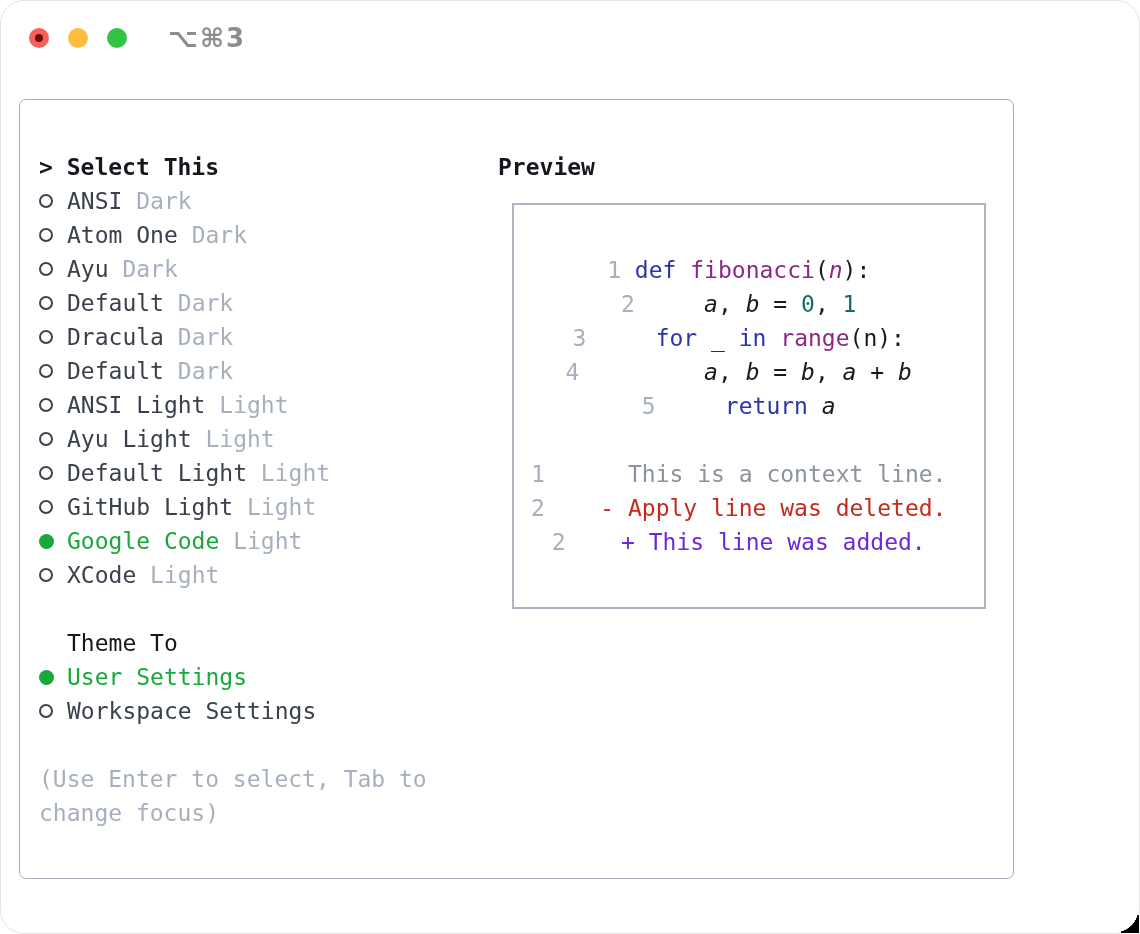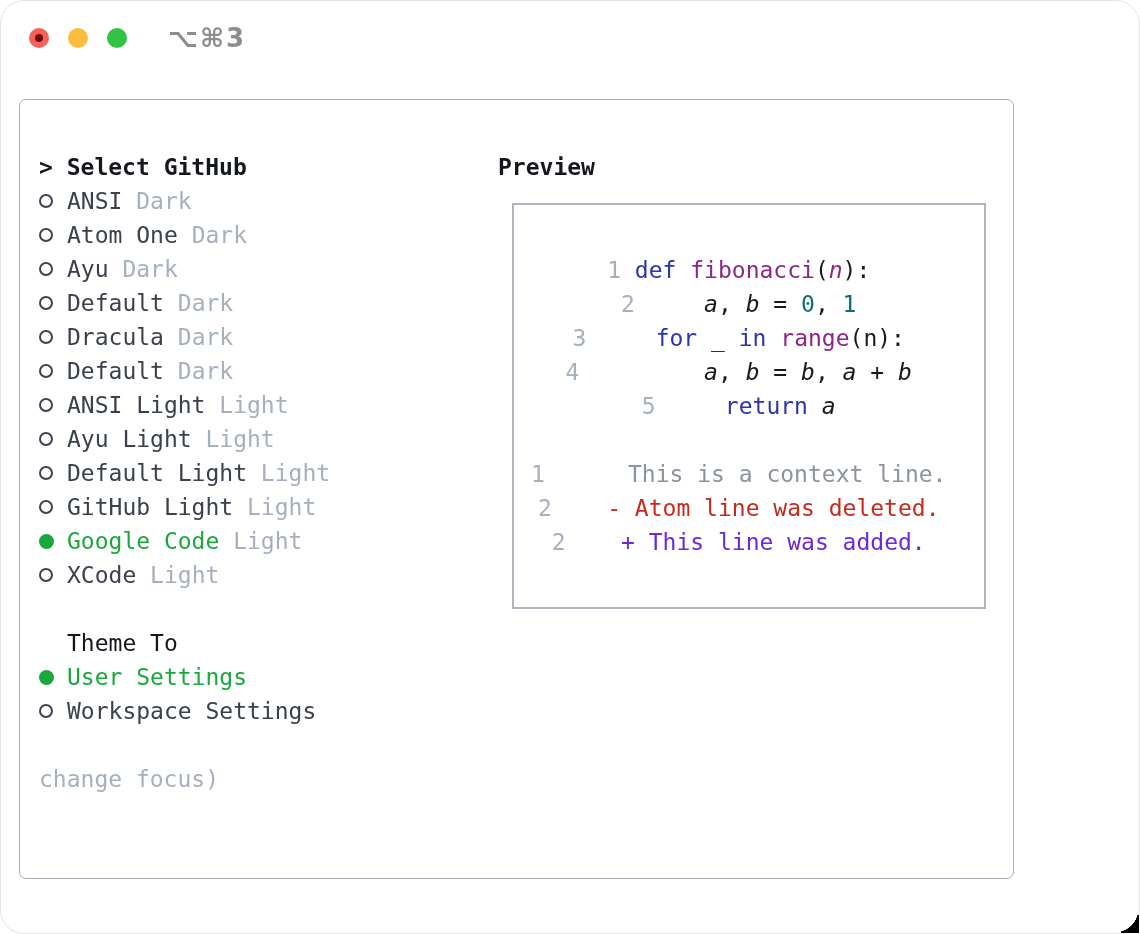--- a/index.html
+++ b/index.html
@@ -74,21 +74,21 @@
   <div class="titlebar">
     <div class="traffic red"></div>
     <div class="traffic yellow"></div>
     <div class="traffic green"></div>
     <div class="shortcut">⌥⌘3</div>
   </div>
 
   <div class="main-box"></div>
 
   <div class="theme-list">
-    <div class="row header"><span><span>&gt;</span> </span><span>Select GitHub</span></div>
+    <div class="row header"><span><span>&gt;</span> </span><span>Select This</span></div>
 
   <div class="row item"><span class="bullet"></span><span class="">ANSI</span><span class="muted"> Dark</span></div>
       <div class="row item"><span class="bullet"></span><span class="">Atom One</span><span class="muted"> Dark</span></div>
       <div class="row item"><span class="bullet"></span><span class="">Ayu</span><span class="muted"> Dark</span></div>
       <div class="row item"><span class="bullet"></span><span class="">Default</span><span class="muted"> Dark</span></div>
       <div class="row item"><span class="bullet"></span><span class="">Dracula</span><span class="muted"> Dark</span></div>
       <div class="row item"><span class="bullet"></span><span class="">Default</span><span class="muted"> Dark</span></div>
       <div class="row item"><span class="bullet"></span><span class="">ANSI Light</span><span class="muted"> Light</span></div>
       <div class="row item"><span class="bullet"></span><span class="">Ayu Light</span><span class="muted"> Light</span></div>
       <div class="row item"><span class="bullet"></span><span class="">Default Light</span><span class="muted"> Light</span></div>
@@ -98,33 +98,34 @@
     </div>
 
   <div class="apply-block">
     <div class="row subheader">Theme To</div>
 
   <div class="row item"><span class="bullet filled"></span><span class="sel">User Settings</span></div>
       <div class="row item"><span class="bullet"></span><span class="">Workspace Settings</span></div>
     </div>
 
   <div class="help-block">
+    <div class="row">(Use Enter to select, Tab to</div>
     <div class="row">change focus)</div>
   </div>
 
   <div class="preview-title">Preview</div>
   <div class="preview-box"></div>
   <div class="preview-lines">
 
   <div class="prow"></div>
       <div class="prow"><span style="color: rgb(166, 176, 189);">1 </span><span style="color: rgb(42, 53, 168);">def </span><span style="color: rgb(141, 38, 137);">fibonacci</span><span style="color: rgb(23, 25, 29);">(</span><span class="it" style="color: rgb(141, 38, 137);">n</span><span style="color: rgb(23, 25, 29);">):</span></div>
       <div class="prow"><span style="color: rgb(166, 176, 189);">2 </span><span style="color: rgb(23, 25, 29);">    </span><span class="it" style="color: rgb(23, 25, 29);">a</span><span style="color: rgb(23, 25, 29);">, </span><span class="it" style="color: rgb(23, 25, 29);">b</span><span style="color: rgb(23, 25, 29);"> = </span><span style="color: rgb(11, 110, 110);">0</span><span style="color: rgb(23, 25, 29);">, </span><span style="color: rgb(11, 110, 110);">1</span></div>
       <div class="prow"><span style="color: rgb(166, 176, 189);">3 </span><span style="color: rgb(23, 25, 29);">    </span><span style="color: rgb(42, 53, 168);">for</span><span style="color: rgb(23, 25, 29);"> _ </span><span style="color: rgb(42, 53, 168);">in</span><span style="color: rgb(23, 25, 29);"> </span><span style="color: rgb(141, 38, 137);">range</span><span style="color: rgb(23, 25, 29);">(n):</span></div>
       <div class="prow"><span style="color: rgb(166, 176, 189);">4 </span><span style="color: rgb(23, 25, 29);">        </span><span class="it" style="color: rgb(23, 25, 29);">a</span><span style="color: rgb(23, 25, 29);">, </span><span class="it" style="color: rgb(23, 25, 29);">b</span><span style="color: rgb(23, 25, 29);"> = </span><span class="it" style="color: rgb(23, 25, 29);">b</span><span style="color: rgb(23, 25, 29);">, </span><span class="it" style="color: rgb(23, 25, 29);">a</span><span style="color: rgb(23, 25, 29);"> + </span><span class="it" style="color: rgb(23, 25, 29);">b</span></div>
       <div class="prow"><span style="color: rgb(166, 176, 189);">5 </span><span style="color: rgb(23, 25, 29);">    </span><span style="color: rgb(42, 53, 168);">return</span><span style="color: rgb(23, 25, 29);"> </span><span class="it" style="color: rgb(23, 25, 29);">a</span></div>
       <div class="prow"></div>
       <div class="prow"><span style="color: rgb(166, 176, 189);">1 </span><span style="color: rgb(139, 147, 158);">     </span><span style="color: rgb(139, 147, 158);">This is a context line.</span></div>
-      <div class="prow"><span style="color: rgb(166, 176, 189);">2 </span><span style="color: rgb(23, 25, 29);">   </span><span style="color: rgb(198, 42, 28);">- Atom line was deleted.</span></div>
+      <div class="prow"><span style="color: rgb(166, 176, 189);">2 </span><span style="color: rgb(23, 25, 29);">   </span><span style="color: rgb(198, 42, 28);">- Apply line was deleted.</span></div>
       <div class="prow"><span style="color: rgb(166, 176, 189);">2 </span><span style="color: rgb(23, 25, 29);">   </span><span style="color: #6d28d9;">+ This line was added.</span></div>
     </div>
 
   <div class="corner-artifact"></div>
 </div>
 
 </body></html>

